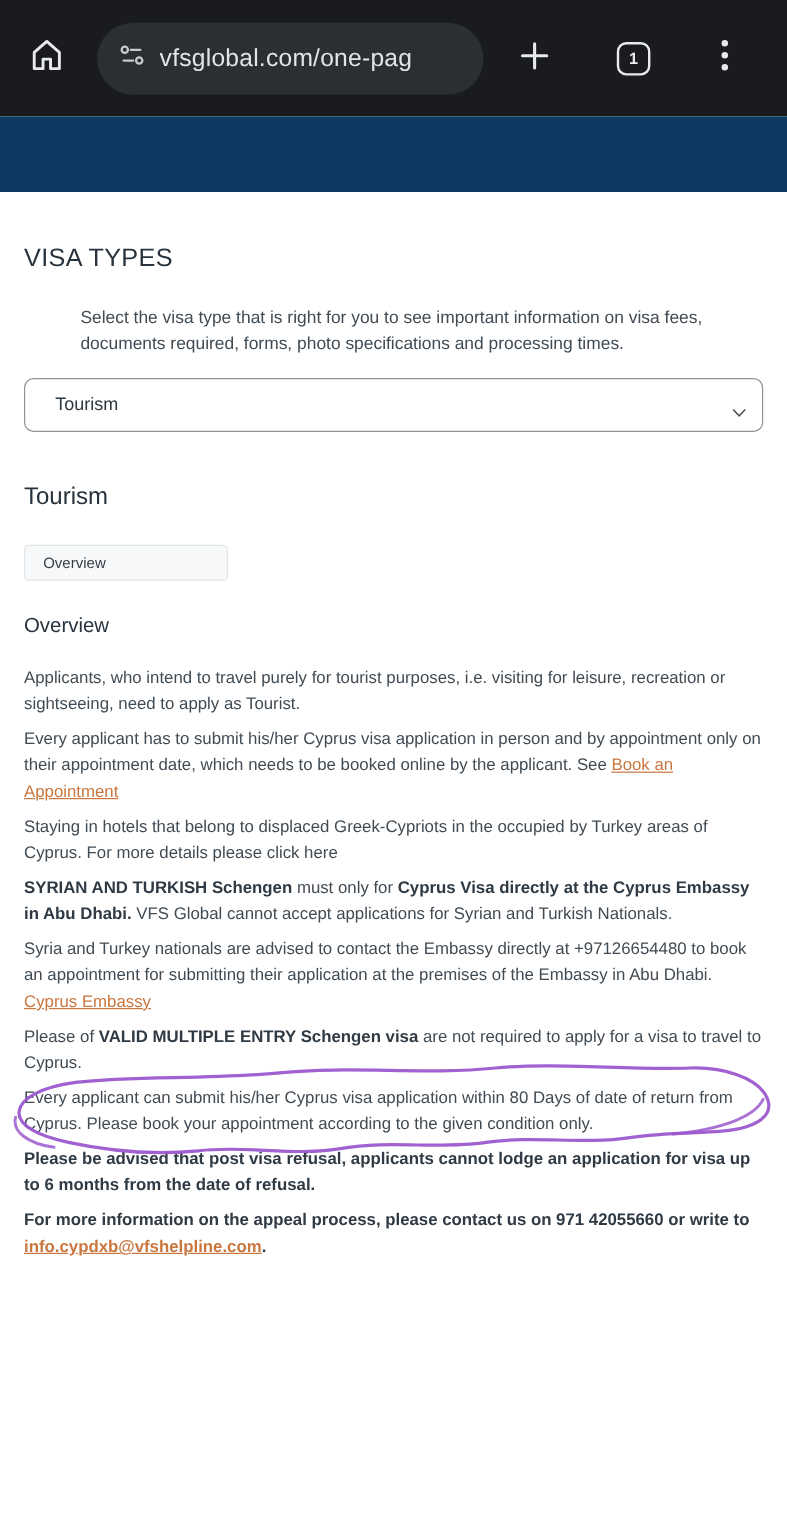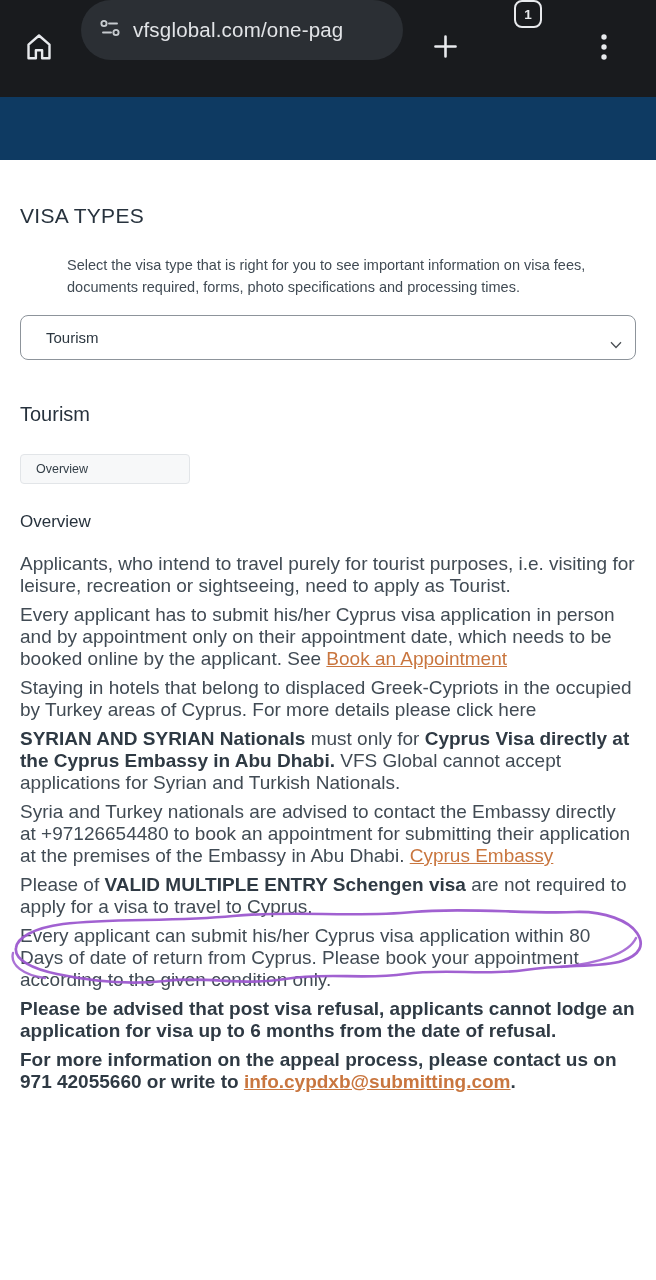--- a/index.html
+++ b/index.html
@@ -8,20 +8,21 @@
     background: #ffffff;
     font-family: "Liberation Sans", sans-serif;
     overflow: hidden;
   }
 
   
   .browser-bar {
     height: 97px;
     background: #191b1e;
     display: flex;
+    align-items: center;
   }
   .icon-btn { display: flex; align-items: center; justify-content: center; cursor: pointer; }
   .home-btn { margin-left: 22px; }
   .url-pill {
     margin-left: 25px;
     width: 322px; height: 60px;
     background: #2b2f34;
     border-radius: 30px;
     display: flex; align-items: center;
     padding: 0 14px 0 17px;
@@ -105,21 +106,21 @@
     margin-top: 28px;
     font-size: 17px;
     font-weight: 500;
     color: #27323d;
   }
 
   .paragraphs { margin-top: 0; }
   .paragraphs > * { margin-top: 7px; }
   .paragraphs > *:first-child { margin-top: 21px; }
   .para {
-    font-size: 19px;
+    font-size: 14px;
     line-height: 22px;
     color: #414b54;
   }
   .b { font-weight: 700; color: #2f3a44; }
   .link { color: #c9763f; text-decoration: underline; cursor: pointer; }
 
   
   .annotated { position: relative; }
   .annotated .para { position: relative; z-index: 1; }
   .ellipse-svg {
@@ -205,21 +206,21 @@
 
   <div class="paragraphs">
 
     <p class="para"><span>Applicants, who intend to travel purely for tourist purposes, i.e. visiting for leisure, recreation or sightseeing, need to apply as Tourist.</span></p>
 
     <p class="para"><span>Every applicant has to submit his/her Cyprus visa application in person and by appointment only on their appointment date, which needs to be booked online by the applicant. See </span><a class="link">Book an Appointment</a></p>
 
 
     <p class="para"><span>Staying in hotels that belong to displaced Greek-Cypriots in the occupied by Turkey areas of Cyprus. For more details please click here</span></p>
 
-    <p class="para"><span class="b">SYRIAN AND SYRIAN Nationals</span><span> must only for </span><span class="b">Cyprus Visa directly at the Cyprus Embassy in Abu Dhabi.</span><span> VFS Global cannot accept applications for Syrian and Turkish Nationals.</span></p>
+    <p class="para"><span class="b">SYRIAN AND TURKISH Schengen</span><span> must only for </span><span class="b">Cyprus Visa directly at the Cyprus Embassy in Abu Dhabi.</span><span> VFS Global cannot accept applications for Syrian and Turkish Nationals.</span></p>
 
     <p class="para"><span>Syria and Turkey nationals are advised to contact the Embassy directly at +97126654480 to book an appointment for submitting their application at the premises of the Embassy in Abu Dhabi. </span><a class="link">Cyprus Embassy</a></p>
 
 
     <p class="para"><span>Please of </span><span class="b">VALID MULTIPLE ENTRY Schengen visa</span><span> are not required to apply for a visa to travel to Cyprus.</span></p>
 
     <div class="annotated">
       <svg class="ellipse-svg" viewBox="0 0 652 92" preserveAspectRatio="none">
         <path d="M 60,28
                  C 110,22 170,26 230,20
@@ -235,16 +236,16 @@
                  C 30,73 11,64 13,52
                  C 14,42 30,32 60,28" fill="none" stroke="#9c59cf" stroke-width="2.7" stroke-linecap="round" opacity="0.95"></path>
         <path d="M 10,57 C 7,69 20,79 42,82 M 558,71 C 598,67 626,57 633,42" fill="none" stroke="#9c59cf" stroke-width="2.4" stroke-linecap="round" opacity="0.85"></path>
       </svg>
       <p class="para"><span>Every applicant can submit his/her Cyprus visa application within 80 Days of date of return from Cyprus. Please book your appointment according to the given condition only.</span></p>
     </div>
 
     <p class="para"><span class="b">Please be advised that post visa refusal, applicants cannot lodge an application for visa up to 6 months from the date of refusal.</span></p>
 
 
-    <p class="para"><span class="b">For more information on the appeal process, please contact us on 971 42055660 or write to </span><a class="link b">info.cypdxb@submitting.com</a><span class="b">.</span></p>
+    <p class="para"><span class="b">For more information on the appeal process, please contact us on 971 42055660 or write to </span><a class="link b">info.cypdxb@vfshelpline.com</a><span class="b">.</span></p>
 
   </div>
 </div>
 
 </body></html>

